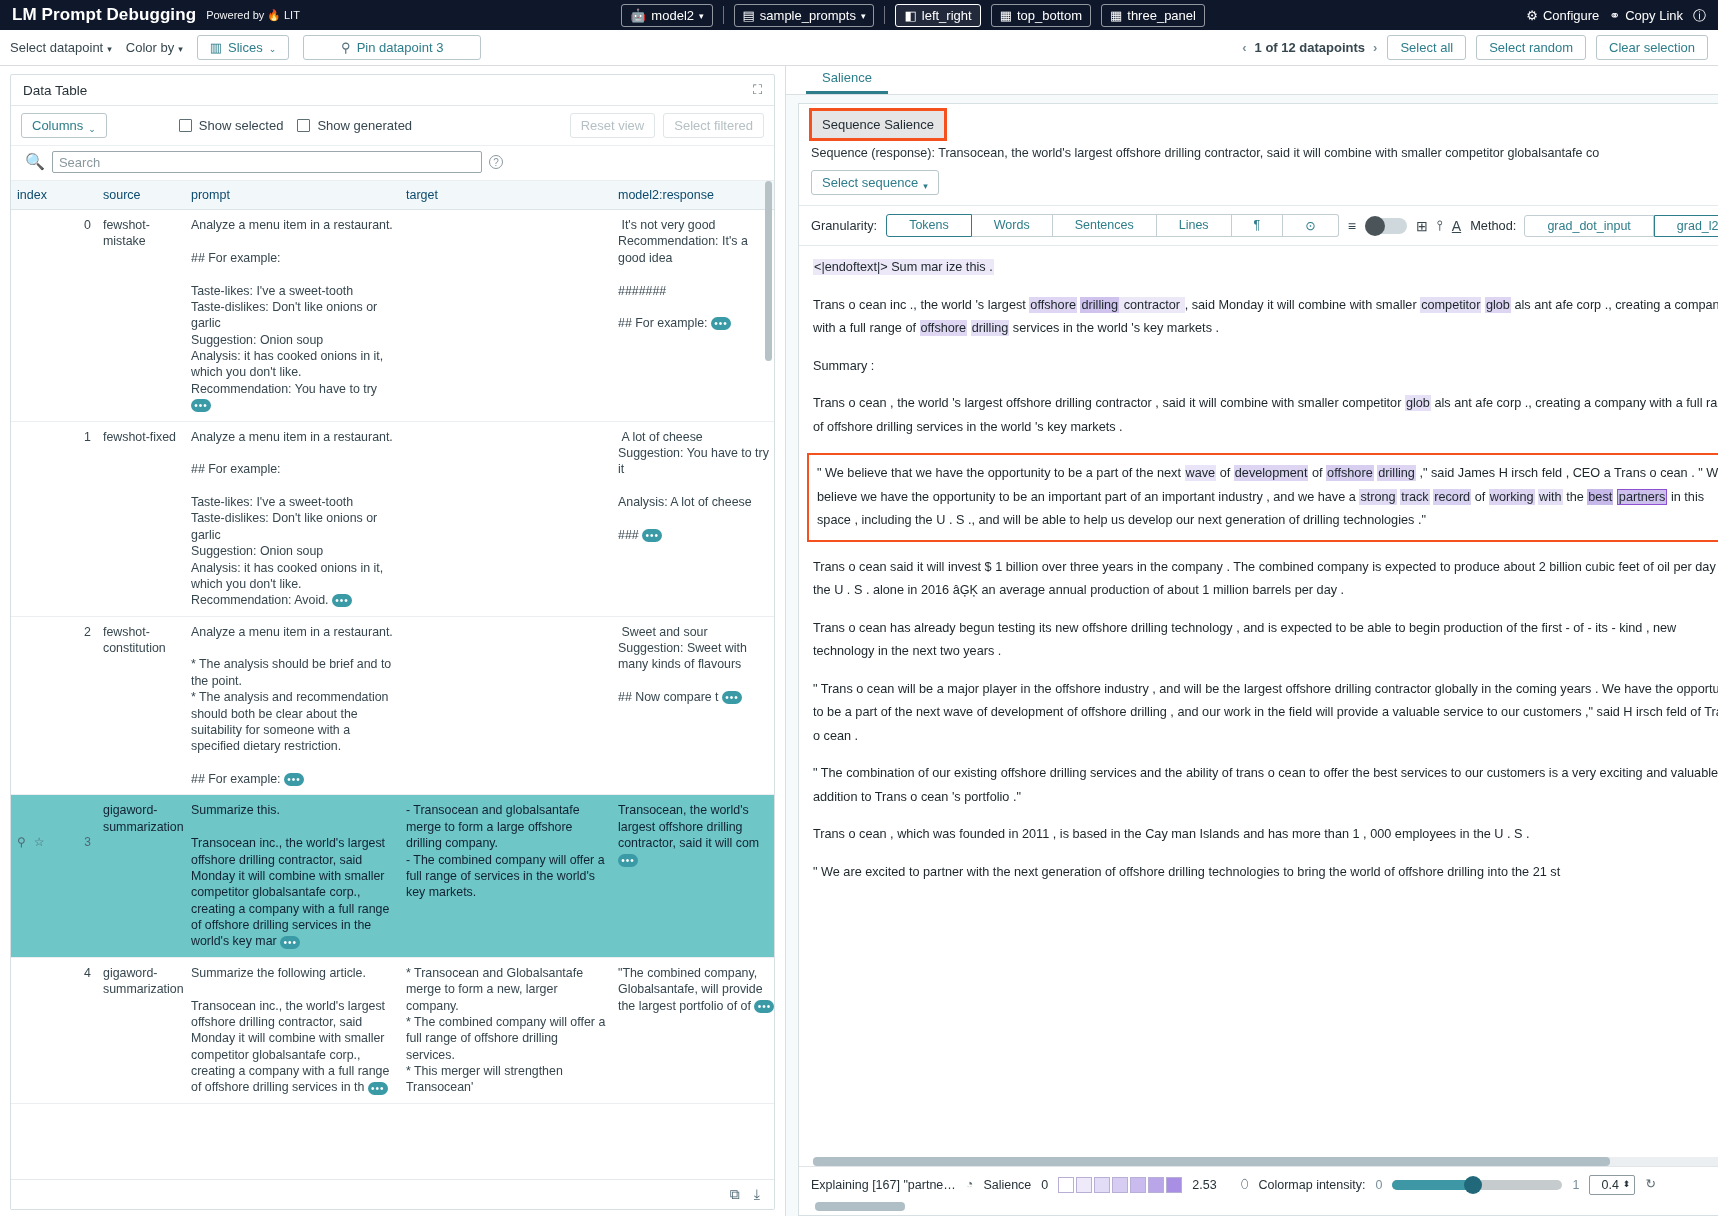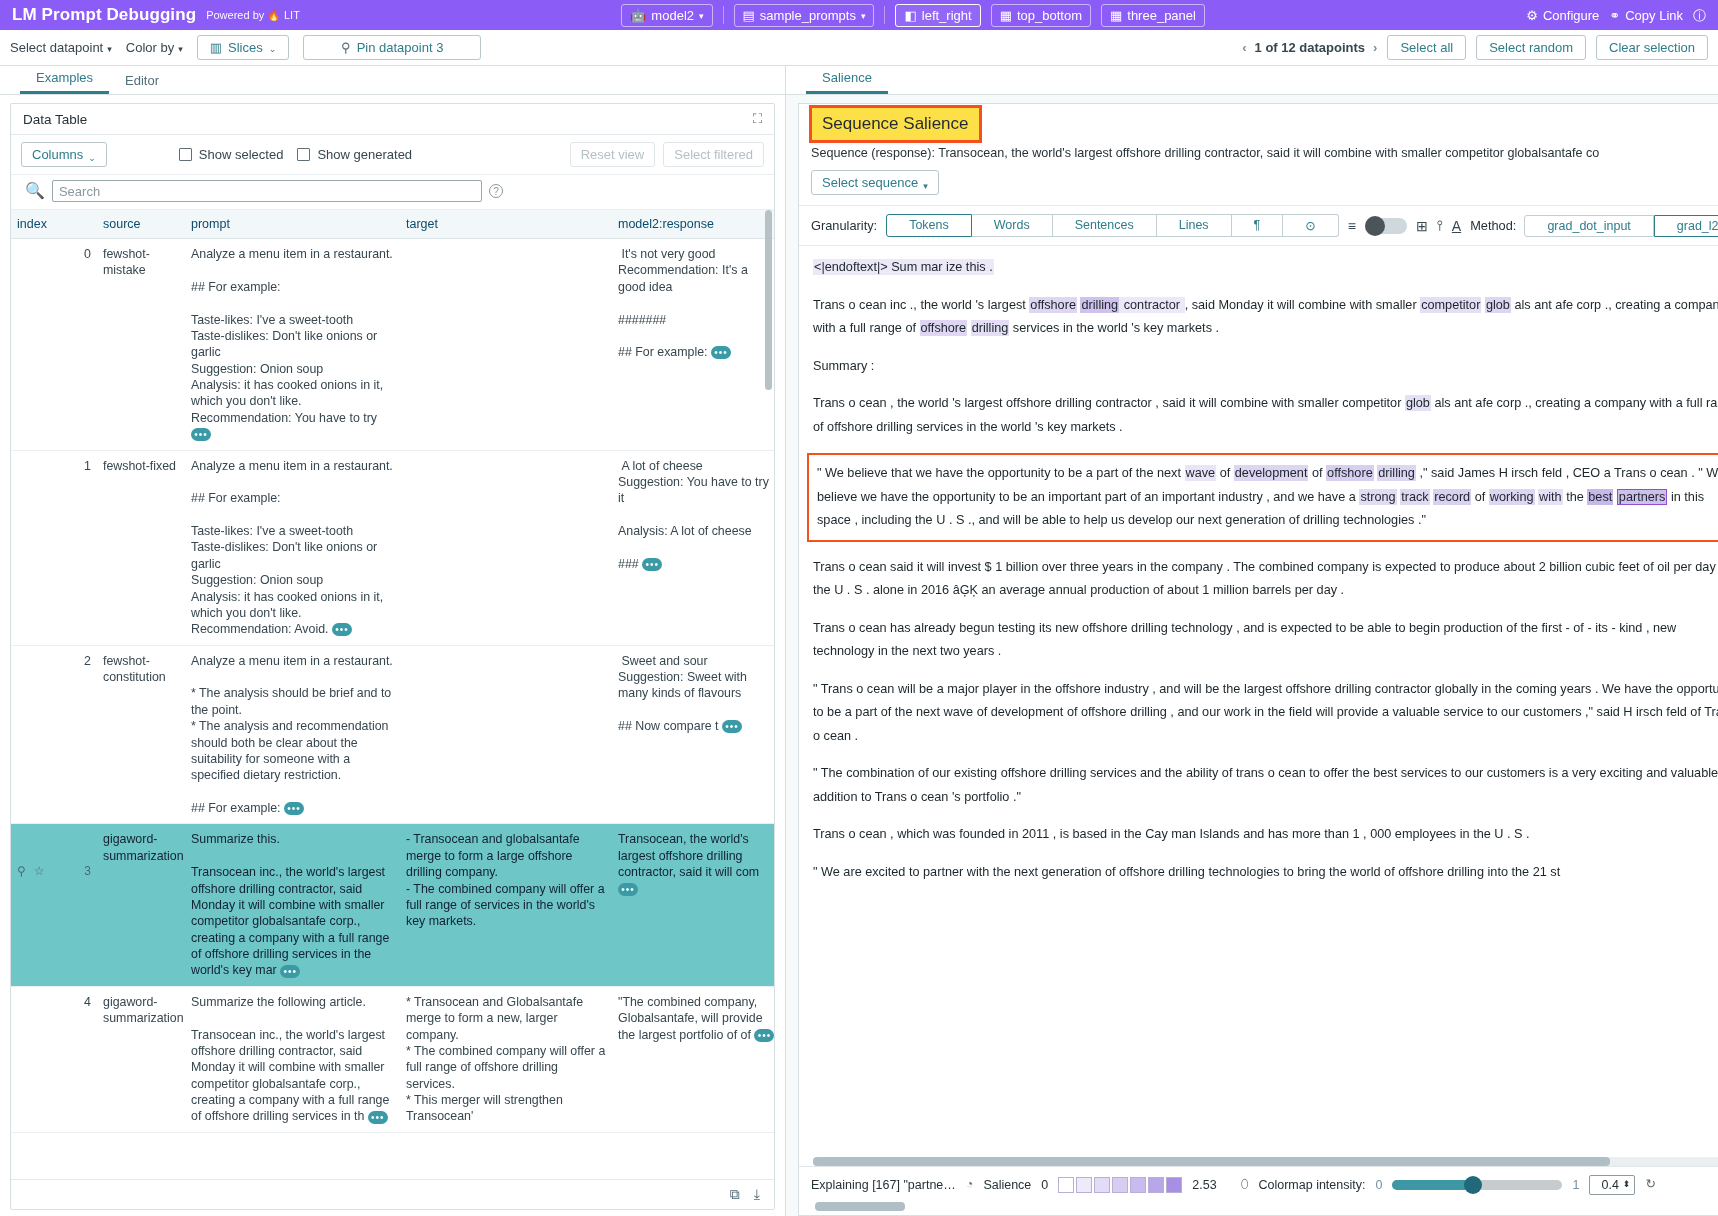--- a/index.html
+++ b/index.html
@@ -7,21 +7,21 @@
     margin: 0; padding: 0;
     width: 1718px; height: 1216px;
     overflow: hidden;
     font-family: "Liberation Sans", sans-serif;
     background: #fff;
     color: #1f2b33;
   }
   
   .topbar {
     height: 30px;
-    background: #8b5cf6;
+    background: #0f172a;
     color: #fff;
     display: flex;
     align-items: center;
     padding: 0 12px;
     gap: 10px;
     font-size: 13px;
     position: relative;
   }
   .app-title { font-size: 17px; font-weight: bold; letter-spacing: .1px; }
   .powered { font-size: 11px; opacity: .95; display:flex; align-items:center; gap:3px;}
@@ -130,22 +130,22 @@
     justify-content:flex-end; gap:14px; padding-right:14px; color:#506a75; font-size:14px;
     background:#fff;
   }
   
   .sal-module {
     margin: 8px 10px 0 12px; background:#fff; border:1px solid #d6dfe2;
     display:flex; flex-direction:column; flex:1; min-height:0;
   }
   .sal-head { height:40px; display:flex; align-items:center; padding: 0 10px; }
   .sal-title-box {
-    border: 3px solid #f4511e; padding: 6px 10px; font-size: 17px; color:#1f2b33;
-    background:#fde047;
+    border: 3px solid #f4511e; padding: 6px 10px; font-size: 13px; color:#1f2b33;
+    background:#e5e5e5;
   }
   .sal-head .expand { margin-left:auto; color:#546e7a; font-size:13px; cursor:pointer; }
   .seqline { font-size: 12.6px; color:#263238; padding: 2px 12px 8px; white-space:nowrap; overflow:hidden;}
   .selseq-row { padding: 2px 12px 10px; border-bottom:1px solid #e4eaec;}
   .granrow {
     display:flex; align-items:center; gap:9px; padding: 8px 12px;
     border-bottom: 1px solid #e4eaec; font-size: 12.8px; color:#263238;
   }
   .seg { display:flex; }
   .seg > div {
@@ -275,24 +275,20 @@
     </span>
     <span class="sb-btn">Select all</span>
     <span class="sb-btn">Select random</span>
     <span class="sb-btn">Clear selection</span>
   </span>
 </div>
 
 <div class="main">
 
   <div class="left-pane">
-    <div class="tabrow">
-      <div class="tab active">Examples</div>
-      <div class="tab">Editor</div>
-    </div>
 
     <div class="module">
       <div class="module-head">
         <span>Data Table</span>
         <span class="expand">⛶</span>
       </div>
 
       <div class="toolrow">
         <span class="btn-outline">
           <span>Columns</span>

